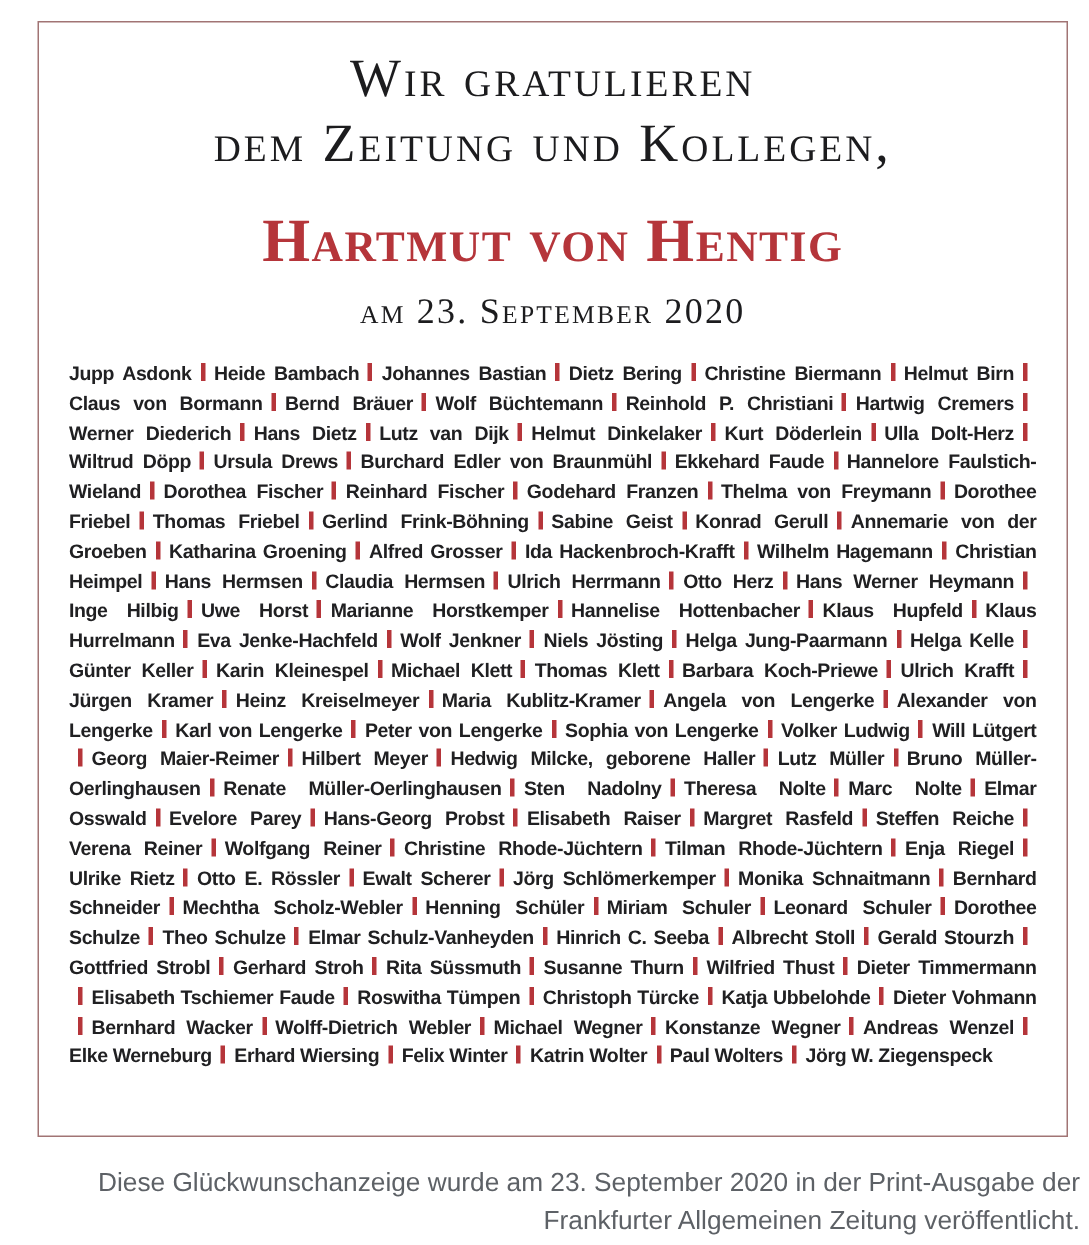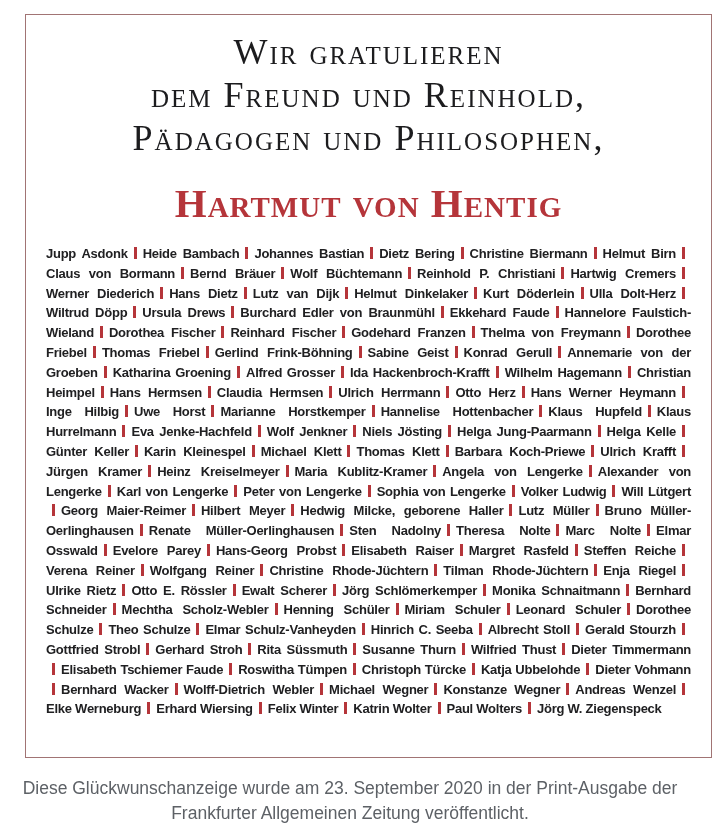--- a/index.html
+++ b/index.html
@@ -81,36 +81,36 @@
   }
   .names .sep{
     display:inline-block;
     width:3px;height:12px;
     background:var(--accent);
     vertical-align:-1px;
     margin:0 6px;
   }
   .caption{
     position:absolute;
-    left:0;top:776px;
+    left:20px;top:776px;
     width:700px;
     font-size:17.5px;
     line-height:25px;
     color:var(--caption);
-    text-align:center;
+    text-align:right;
     font-weight:400;
   }
 </style>
 </head>
 <body>
 
 <div class="page">
   <div class="ad-box">
     <div class="header">
       <div class="header-line">Wir gratulieren</div>
-      <div class="header-line">dem Freund und Reinhold,</div>
-      <div class="header-line">Pädagogen und Philosophen,</div>
+      <div class="header-line">dem Zeitung und Kollegen,</div>
     </div>
     <div class="honoree">Hartmut von Hentig</div>
+    <div class="date-line">am 23. September 2020</div>
     <p class="names" id="names-list"><span class="person">Jupp Asdonk</span><span class="sep"></span><span class="person">Heide Bambach</span><span class="sep"></span><span class="person">Johannes Bastian</span><span class="sep"></span><span class="person">Dietz Bering</span><span class="sep"></span><span class="person">Christine Biermann</span><span class="sep"></span><span class="person">Helmut Birn</span><span class="sep"></span><span class="person">Claus von Bormann</span><span class="sep"></span><span class="person">Bernd Bräuer</span><span class="sep"></span><span class="person">Wolf Büchtemann</span><span class="sep"></span><span class="person">Reinhold P. Christiani</span><span class="sep"></span><span class="person">Hartwig Cremers</span><span class="sep"></span><span class="person">Werner Diederich</span><span class="sep"></span><span class="person">Hans Dietz</span><span class="sep"></span><span class="person">Lutz van Dijk</span><span class="sep"></span><span class="person">Helmut Dinkelaker</span><span class="sep"></span><span class="person">Kurt Döderlein</span><span class="sep"></span><span class="person">Ulla Dolt-Herz</span><span class="sep"></span><span class="person">Wiltrud Döpp</span><span class="sep"></span><span class="person">Ursula Drews</span><span class="sep"></span><span class="person">Burchard Edler von Braunmühl</span><span class="sep"></span><span class="person">Ekkehard Faude</span><span class="sep"></span><span class="person">Hannelore Faulstich-Wieland</span><span class="sep"></span><span class="person">Dorothea Fischer</span><span class="sep"></span><span class="person">Reinhard Fischer</span><span class="sep"></span><span class="person">Godehard Franzen</span><span class="sep"></span><span class="person">Thelma von Freymann</span><span class="sep"></span><span class="person">Dorothee Friebel</span><span class="sep"></span><span class="person">Thomas Friebel</span><span class="sep"></span><span class="person">Gerlind Frink-Böhning</span><span class="sep"></span><span class="person">Sabine Geist</span><span class="sep"></span><span class="person">Konrad Gerull</span><span class="sep"></span><span class="person">Annemarie von der Groeben</span><span class="sep"></span><span class="person">Katharina Groening</span><span class="sep"></span><span class="person">Alfred Grosser</span><span class="sep"></span><span class="person">Ida Hackenbroch-Krafft</span><span class="sep"></span><span class="person">Wilhelm Hagemann</span><span class="sep"></span><span class="person">Christian Heimpel</span><span class="sep"></span><span class="person">Hans Hermsen</span><span class="sep"></span><span class="person">Claudia Hermsen</span><span class="sep"></span><span class="person">Ulrich Herrmann</span><span class="sep"></span><span class="person">Otto Herz</span><span class="sep"></span><span class="person">Hans Werner Heymann</span><span class="sep"></span><span class="person">Inge Hilbig</span><span class="sep"></span><span class="person">Uwe Horst</span><span class="sep"></span><span class="person">Marianne Horstkemper</span><span class="sep"></span><span class="person">Hannelise Hottenbacher</span><span class="sep"></span><span class="person">Klaus Hupfeld</span><span class="sep"></span><span class="person">Klaus Hurrelmann</span><span class="sep"></span><span class="person">Eva Jenke-Hachfeld</span><span class="sep"></span><span class="person">Wolf Jenkner</span><span class="sep"></span><span class="person">Niels Jösting</span><span class="sep"></span><span class="person">Helga Jung-Paarmann</span><span class="sep"></span><span class="person">Helga Kelle</span><span class="sep"></span><span class="person">Günter Keller</span><span class="sep"></span><span class="person">Karin Kleinespel</span><span class="sep"></span><span class="person">Michael Klett</span><span class="sep"></span><span class="person">Thomas Klett</span><span class="sep"></span><span class="person">Barbara Koch-Priewe</span><span class="sep"></span><span class="person">Ulrich Krafft</span><span class="sep"></span><span class="person">Jürgen Kramer</span><span class="sep"></span><span class="person">Heinz Kreiselmeyer</span><span class="sep"></span><span class="person">Maria Kublitz-Kramer</span><span class="sep"></span><span class="person">Angela von Lengerke</span><span class="sep"></span><span class="person">Alexander von Lengerke</span><span class="sep"></span><span class="person">Karl von Lengerke</span><span class="sep"></span><span class="person">Peter von Lengerke</span><span class="sep"></span><span class="person">Sophia von Lengerke</span><span class="sep"></span><span class="person">Volker Ludwig</span><span class="sep"></span><span class="person">Will Lütgert</span><span class="sep"></span><span class="person">Georg Maier-Reimer</span><span class="sep"></span><span class="person">Hilbert Meyer</span><span class="sep"></span><span class="person">Hedwig Milcke, geborene Haller</span><span class="sep"></span><span class="person">Lutz Müller</span><span class="sep"></span><span class="person">Bruno Müller-Oerlinghausen</span><span class="sep"></span><span class="person">Renate Müller-Oerlinghausen</span><span class="sep"></span><span class="person">Sten Nadolny</span><span class="sep"></span><span class="person">Theresa Nolte</span><span class="sep"></span><span class="person">Marc Nolte</span><span class="sep"></span><span class="person">Elmar Osswald</span><span class="sep"></span><span class="person">Evelore Parey</span><span class="sep"></span><span class="person">Hans-Georg Probst</span><span class="sep"></span><span class="person">Elisabeth Raiser</span><span class="sep"></span><span class="person">Margret Rasfeld</span><span class="sep"></span><span class="person">Steffen Reiche</span><span class="sep"></span><span class="person">Verena Reiner</span><span class="sep"></span><span class="person">Wolfgang Reiner</span><span class="sep"></span><span class="person">Christine Rhode-Jüchtern</span><span class="sep"></span><span class="person">Tilman Rhode-Jüchtern</span><span class="sep"></span><span class="person">Enja Riegel</span><span class="sep"></span><span class="person">Ulrike Rietz</span><span class="sep"></span><span class="person">Otto E. Rössler</span><span class="sep"></span><span class="person">Ewalt Scherer</span><span class="sep"></span><span class="person">Jörg Schlömerkemper</span><span class="sep"></span><span class="person">Monika Schnaitmann</span><span class="sep"></span><span class="person">Bernhard Schneider</span><span class="sep"></span><span class="person">Mechtha Scholz-Webler</span><span class="sep"></span><span class="person">Henning Schüler</span><span class="sep"></span><span class="person">Miriam Schuler</span><span class="sep"></span><span class="person">Leonard Schuler</span><span class="sep"></span><span class="person">Dorothee Schulze</span><span class="sep"></span><span class="person">Theo Schulze</span><span class="sep"></span><span class="person">Elmar Schulz-Vanheyden</span><span class="sep"></span><span class="person">Hinrich C. Seeba</span><span class="sep"></span><span class="person">Albrecht Stoll</span><span class="sep"></span><span class="person">Gerald Stourzh</span><span class="sep"></span><span class="person">Gottfried Strobl</span><span class="sep"></span><span class="person">Gerhard Stroh</span><span class="sep"></span><span class="person">Rita Süssmuth</span><span class="sep"></span><span class="person">Susanne Thurn</span><span class="sep"></span><span class="person">Wilfried Thust</span><span class="sep"></span><span class="person">Dieter Timmermann</span><span class="sep"></span><span class="person">Elisabeth Tschiemer Faude</span><span class="sep"></span><span class="person">Roswitha Tümpen</span><span class="sep"></span><span class="person">Christoph Türcke</span><span class="sep"></span><span class="person">Katja Ubbelohde</span><span class="sep"></span><span class="person">Dieter Vohmann</span><span class="sep"></span><span class="person">Bernhard Wacker</span><span class="sep"></span><span class="person">Wolff-Dietrich Webler</span><span class="sep"></span><span class="person">Michael Wegner</span><span class="sep"></span><span class="person">Konstanze Wegner</span><span class="sep"></span><span class="person">Andreas Wenzel</span><span class="sep"></span><span class="person">Elke Werneburg</span><span class="sep"></span><span class="person">Erhard Wiersing</span><span class="sep"></span><span class="person">Felix Winter</span><span class="sep"></span><span class="person">Katrin Wolter</span><span class="sep"></span><span class="person">Paul Wolters</span><span class="sep"></span><span class="person">Jörg W. Ziegenspeck</span></p>
   </div>
   <p class="caption">Diese Glückwunschanzeige wurde am 23. September 2020 in der Print-Ausgabe der Frankfurter Allgemeinen Zeitung veröffentlicht.</p>
 </div>
 
 </body></html>

